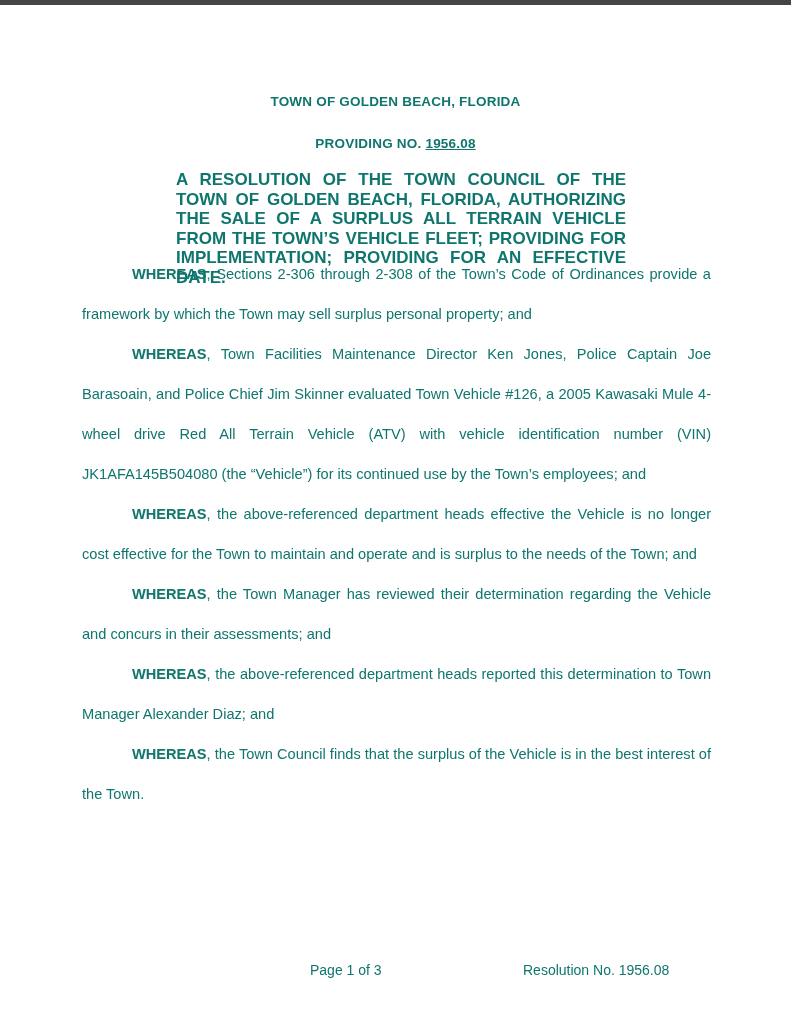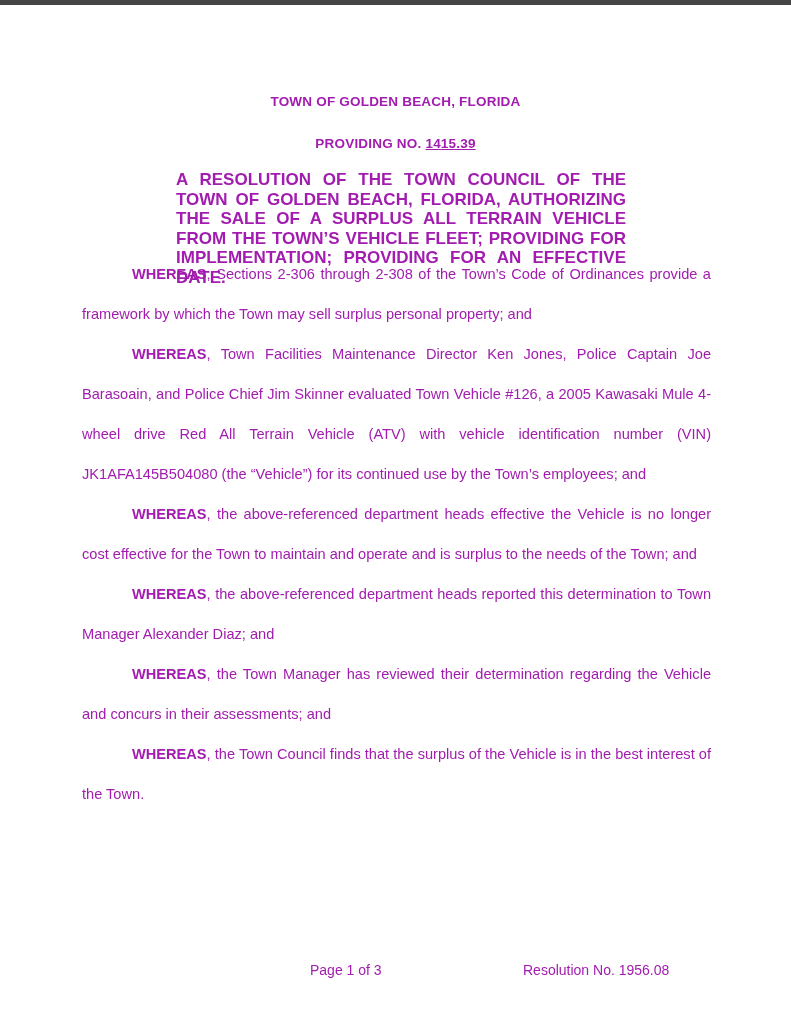--- a/index.html
+++ b/index.html
@@ -2,21 +2,21 @@
 <html><head>
 <meta charset="utf-8">
 <style>
   html, body { margin: 0; padding: 0; background: #ffffff; }
   .page {
     position: relative;
     width: 791px;
     height: 1024px;
     background: #ffffff;
     font-family: "Liberation Sans", sans-serif;
-    color: #a21caf;
+    color: #0f766e;
     overflow: hidden;
   }
   .scan-bar {
     position: absolute;
     top: 0; left: 0;
     width: 791px;
     height: 5px;
     background: #454545;
   }
   .doc-title {
@@ -76,30 +76,30 @@
   .res-ref  { position: absolute; left: 523px; }
 </style>
 </head>
 <body>
 
 <div class="page">
   <div class="scan-bar"></div>
 
   <div class="doc-title">TOWN OF GOLDEN BEACH, FLORIDA</div>
 
-  <div class="doc-resolution"><span>PROVIDING NO. </span><span class="res-number">1415.39</span></div>
+  <div class="doc-resolution"><span>PROVIDING NO. </span><span class="res-number">1956.08</span></div>
 
   <div class="heading-block">A RESOLUTION OF THE TOWN COUNCIL OF THE TOWN OF GOLDEN BEACH, FLORIDA, AUTHORIZING THE SALE OF A SURPLUS ALL TERRAIN VEHICLE FROM THE TOWN’S VEHICLE FLEET; PROVIDING FOR IMPLEMENTATION; PROVIDING FOR AN EFFECTIVE DATE.</div>
 
   <div class="body-block">
     <p><span class="lead">WHEREAS</span><span>, Sections 2-306 through 2-308 of the Town’s Code of Ordinances provide a framework by which the Town may sell surplus personal property; and</span></p>
     <p><span class="lead">WHEREAS</span><span>, Town Facilities Maintenance Director Ken Jones, Police Captain Joe Barasoain, and Police Chief Jim Skinner evaluated Town Vehicle #126, a 2005 Kawasaki Mule 4-wheel drive Red All Terrain Vehicle (ATV) with vehicle identification number (VIN) JK1AFA145B504080 (the “Vehicle”) for its continued use by the Town’s employees; and</span></p>
     <p><span class="lead">WHEREAS</span><span>, the above-referenced department heads effective the Vehicle is no longer cost effective for the Town to maintain and operate and is surplus to the needs of the Town; and</span></p>
+    <p><span class="lead">WHEREAS</span><span>, the Town Manager has reviewed their determination regarding the Vehicle and concurs in their assessments; and</span></p>
     <p><span class="lead">WHEREAS</span><span>, the above-referenced department heads reported this determination to Town Manager Alexander Diaz; and</span></p>
-    <p><span class="lead">WHEREAS</span><span>, the Town Manager has reviewed their determination regarding the Vehicle and concurs in their assessments; and</span></p>
     <p><span class="lead">WHEREAS</span><span>, the Town Council finds that the surplus of the Vehicle is in the best interest of the Town.</span></p>
   </div>
 
   <div class="footer">
     <span class="page-num">Page 1 of 3</span>
     <span class="res-ref">Resolution No. 1956.08</span>
   </div>
 </div>
 
 </body></html>

